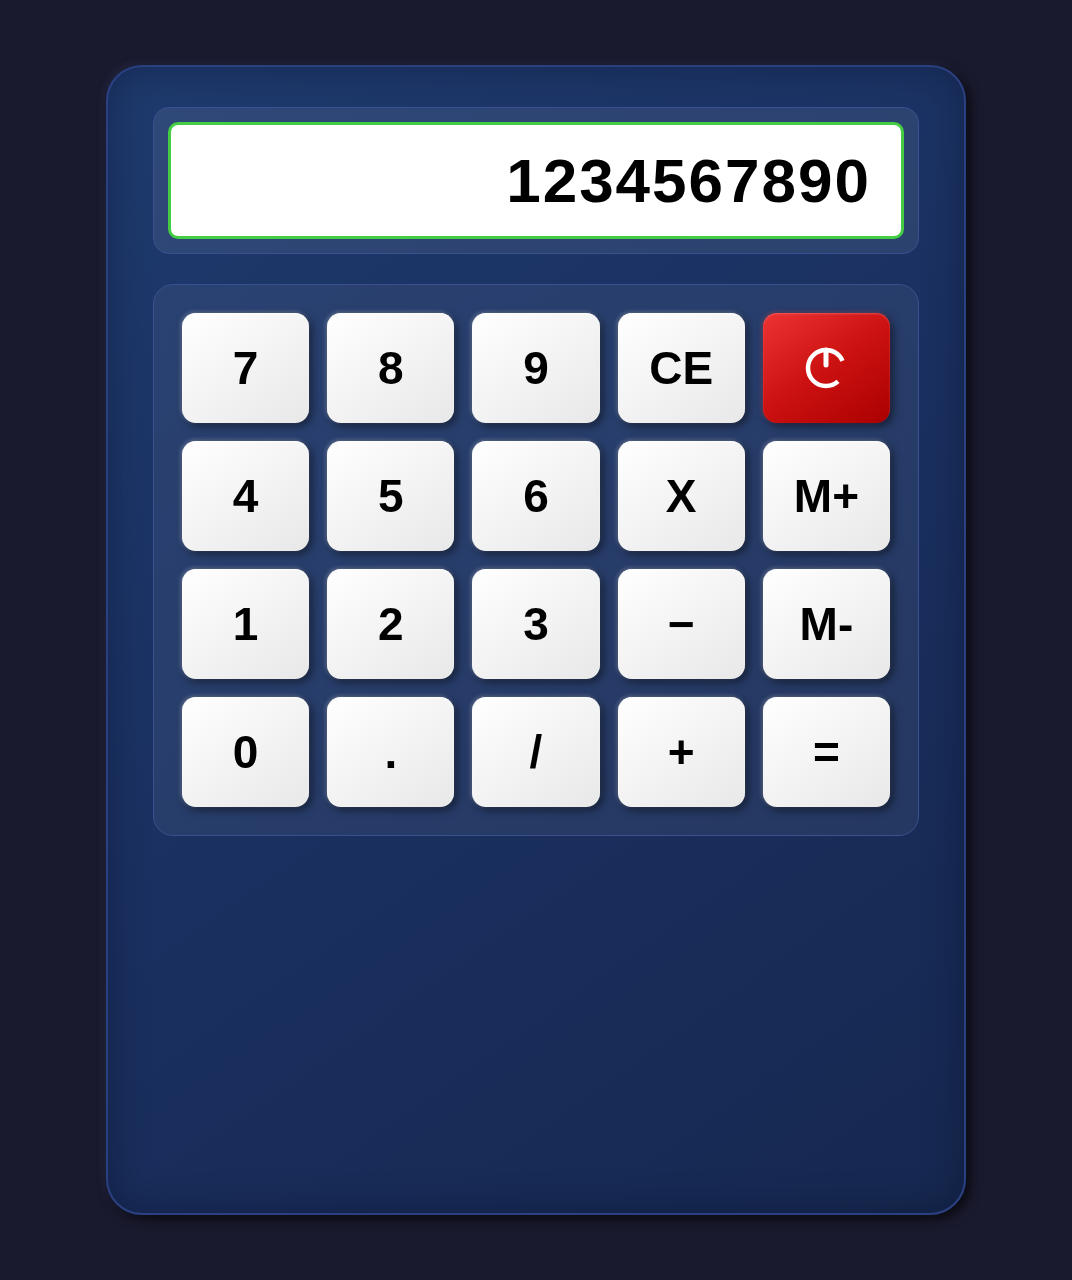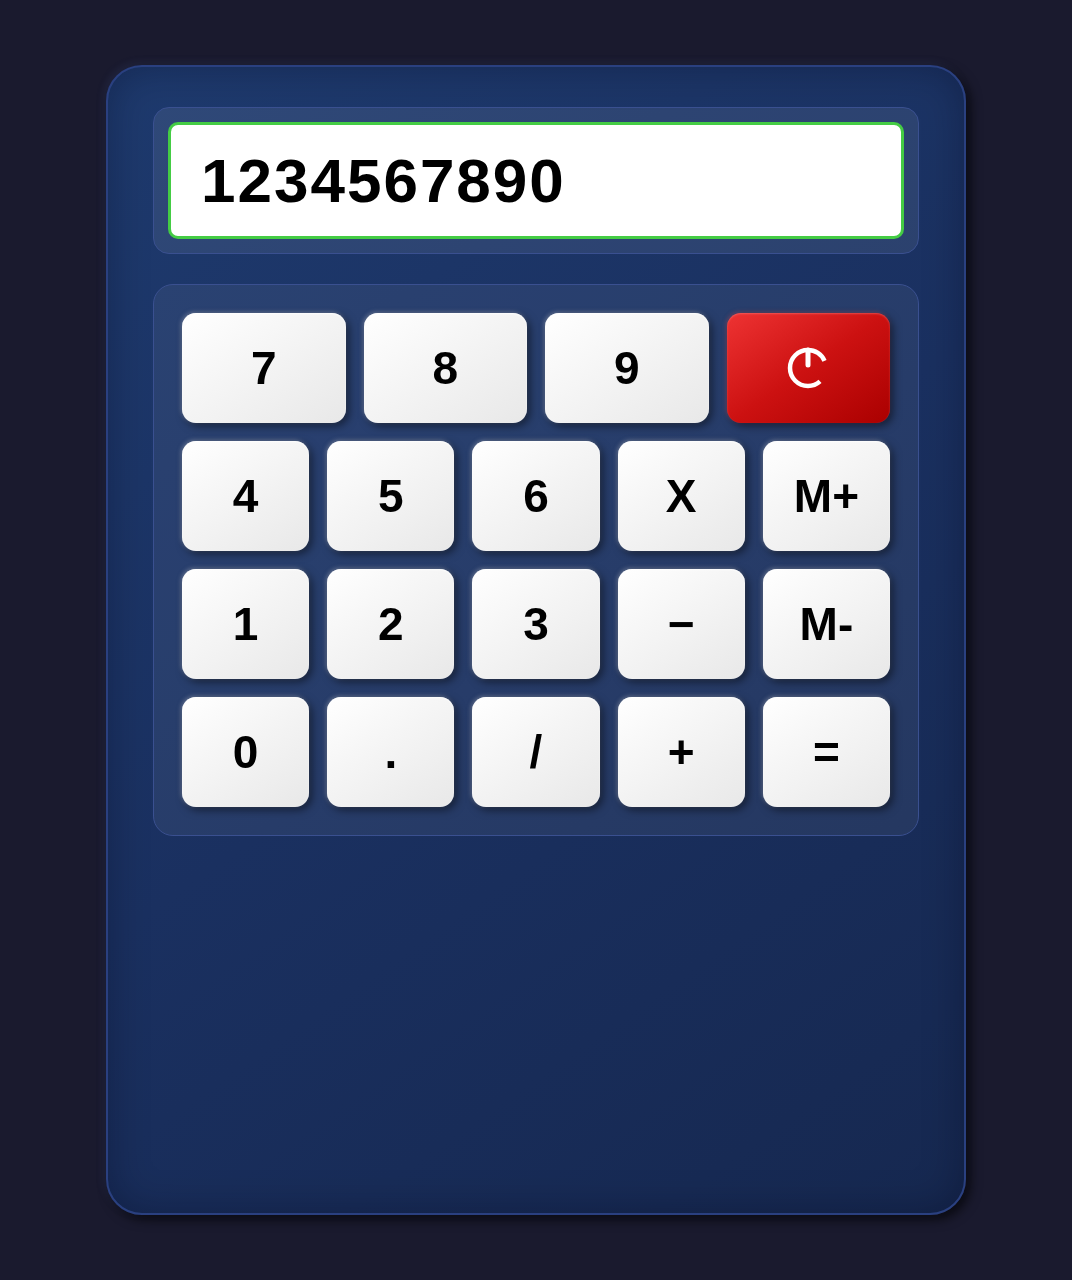--- a/index.html
+++ b/index.html
@@ -37,21 +37,21 @@
       border: 1px solid #3a5090;
     }
 
     .display {
       background: #ffffff;
       border-radius: 10px;
       border: 3px solid #44cc44;
       padding: 20px 30px;
       display: flex;
       align-items: center;
-      justify-content: flex-start;
+      justify-content: flex-end;
       min-height: 90px;
     }
 
     .display-value {
       font-size: 62px;
       font-weight: 900;
       color: #000000;
       letter-spacing: 2px;
     }
 
@@ -116,20 +116,21 @@
       <span class="display-value">1234567890</span>
     </div>
   </div>
 
   <div class="keypad-wrapper">
 
     <div class="key-row">
       <button class="key">7</button>
       <button class="key">8</button>
       <button class="key">9</button>
+      <button class="key">CE</button>
       <button class="key key-power">
         <svg class="power-icon" viewBox="0 0 54 54" xmlns="http://www.w3.org/2000/svg">
           <circle cx="27" cy="27" r="18" fill="none" stroke="white" stroke-width="4.5" stroke-dasharray="90 30" stroke-dashoffset="-15"></circle>
           <line x1="27" y1="9" x2="27" y2="24" stroke="white" stroke-width="5" stroke-linecap="round"></line>
         </svg>
       </button>
     </div>
 
     <div class="key-row">
       <button class="key">4</button>

